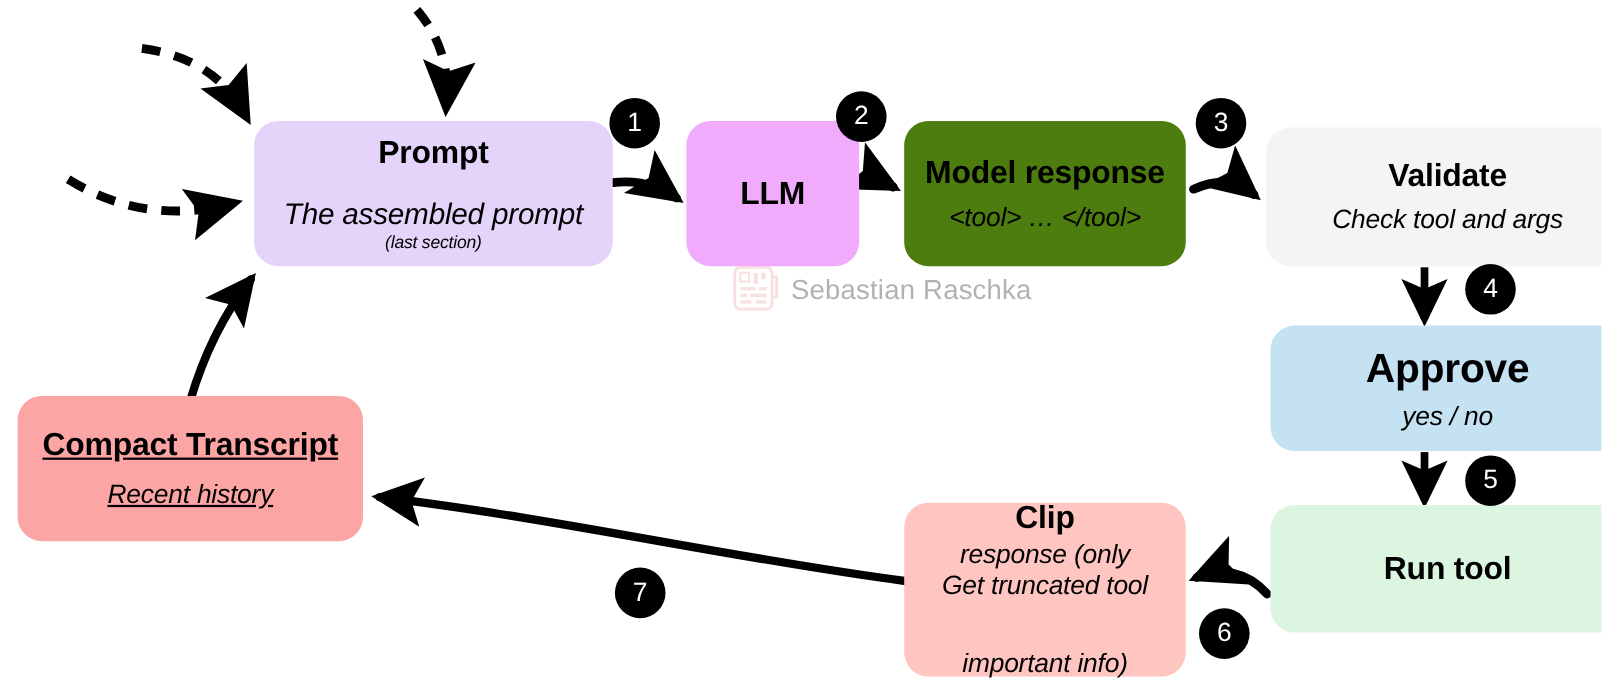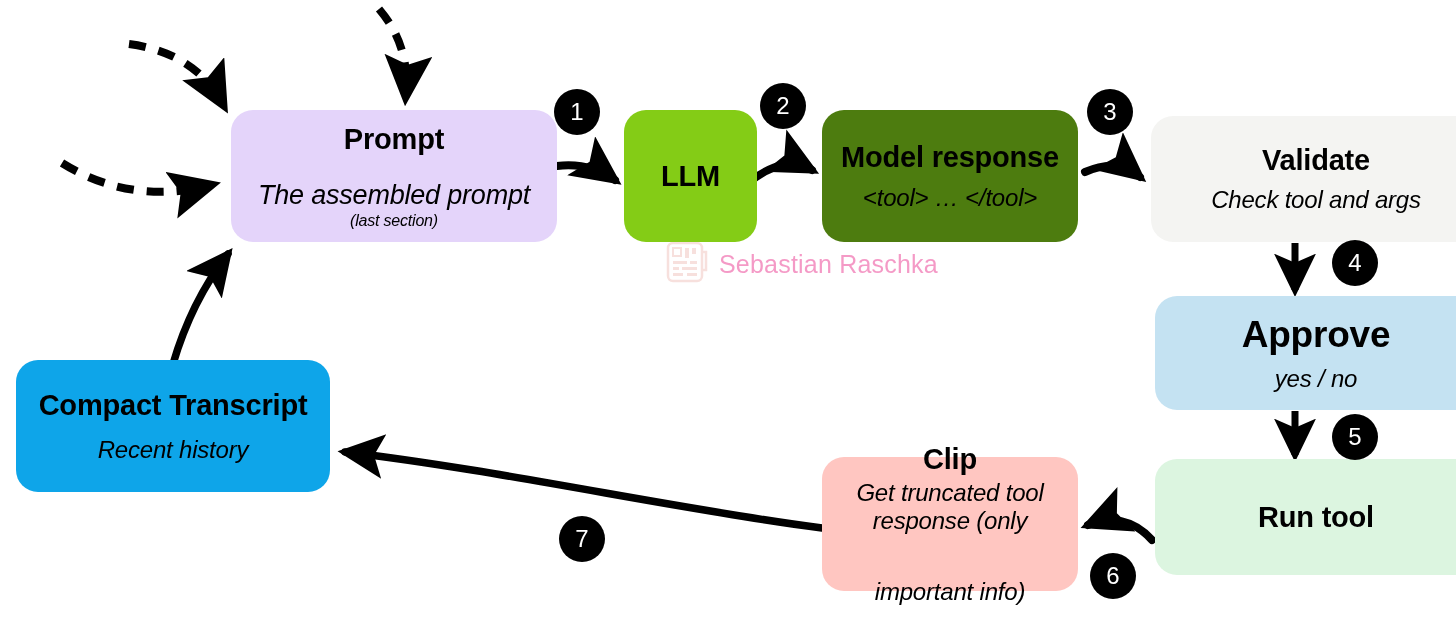--- a/index.html
+++ b/index.html
@@ -66,21 +66,21 @@
   .wm {
     position: absolute;
     display: flex;
     align-items: center;
     gap: 10px;
     z-index: 2;
     opacity: 0.55;
   }
   .wm-text {
     font-size: 25px;
-    color: #ec4899;
+    color: #737373;
     font-weight: normal;
     letter-spacing: 0.2px;
   }
 </style>
 </head>
 <body>
 
 <div id="canvas">
 
   <svg class="arrows" viewBox="0 0 1456 621">
@@ -132,21 +132,21 @@
     </svg>
     <span class="wm-text">Sebastian Raschka</span>
   </div>
 
   <div class="node" style="left:231px; top:110px; width:326px; height:132px; background:#E4D4FA; z-index:4;">
     <div class="title" style="font-size:29px; margin-bottom:24px;">Prompt</div>
     <div class="sub" style="font-size:27px;">The assembled prompt</div>
     <div class="sub" style="font-size:16px;">(last section)</div>
   </div>
 
-  <div class="node" style="left:624px; top:110px; width:133px; height:132px; background:#84cc16; z-index:4;">
+  <div class="node" style="left:624px; top:110px; width:157px; height:132px; background:#f0abfc; z-index:4;">
     <div class="title" style="font-size:29px;">LLM</div>
   </div>
 
   <div class="node" style="left:822px; top:110px; width:256px; height:132px; background:#4d7c0f; z-index:4;">
     <div class="title" style="font-size:29px; margin-bottom:10px;">Model response</div>
     <div class="sub" style="font-size:24px;">&lt;tool&gt; … &lt;/tool&gt;</div>
   </div>
 
   <div class="node" style="left:1151px; top:116px; width:330px; height:126px; background:#F4F4F2; z-index:4;">
     <div class="title" style="font-size:29px; margin-bottom:9px;">Validate</div>
@@ -155,28 +155,28 @@
 
   <div class="node" style="left:1155px; top:296px; width:322px; height:114px; background:#C4E2F2; z-index:4;">
     <div class="title" style="font-size:37px; margin-bottom:8px;">Approve</div>
     <div class="sub" style="font-size:24px;">yes / no</div>
   </div>
 
   <div class="node" style="left:1155px; top:459px; width:322px; height:116px; background:#DCF5E0; z-index:4;">
     <div class="title" style="font-size:29px; margin-bottom:0;">Run tool</div>
   </div>
 
-  <div class="node" style="left:822px; top:457px; width:256px; height:134px; background:#FFC6C1; z-index:4;">
+  <div class="node" style="left:822px; top:457px; width:256px; height:158px; background:#FFC6C1; z-index:4;">
     <div class="title" style="font-size:29px; margin-bottom:3px;">Clip</div>
+    <div class="sub" style="font-size:24px;">response (only</div>
     <div class="sub" style="font-size:24px;">Get truncated tool</div>
-    <div class="sub" style="font-size:24px;">response (only</div>
     <div class="sub" style="font-size:24px;margin-top:42px;">important info)</div>
   </div>
 
-  <div class="node" style="left:16px; top:360px; width:314px; height:132px; background:#0ea5e9; z-index:4;">
+  <div class="node" style="left:16px; top:360px; width:314px; height:132px; background:#fca5a5; z-index:4;text-decoration:underline;">
     <div class="title" style="font-size:29px; margin-bottom:14px;">Compact Transcript</div>
     <div class="sub" style="font-size:24px;">Recent history</div>
   </div>
 
   <div class="badge" style="left:554px; top:89px;">1</div>
   <div class="badge" style="left:760px; top:83px;">2</div>
   <div class="badge" style="left:1087px; top:89px;">3</div>
   <div class="badge" style="left:1332px; top:240px;">4</div>
   <div class="badge" style="left:1332px; top:414px;">5</div>
   <div class="badge" style="left:1090px; top:553px;">6</div>

